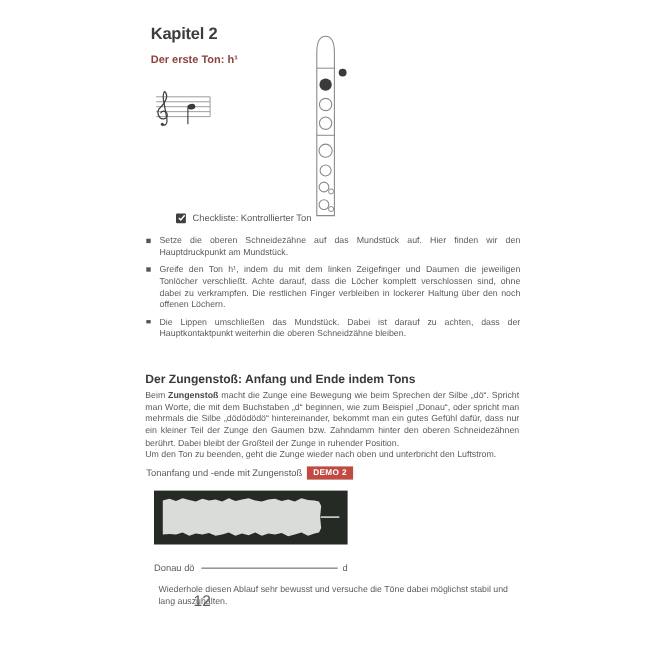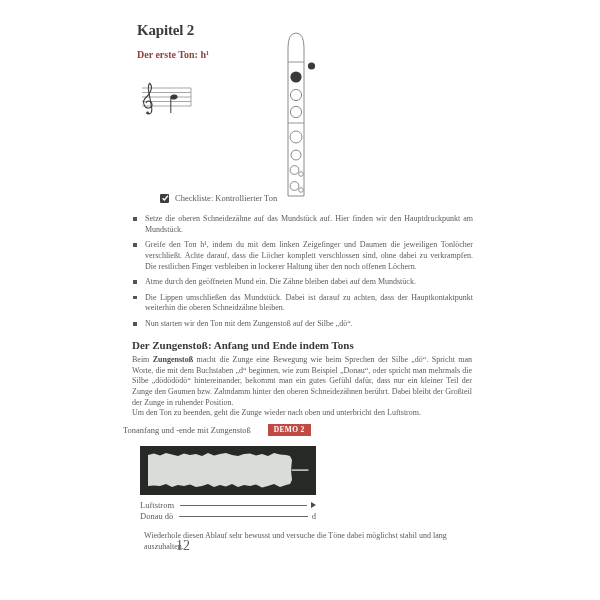--- a/index.html
+++ b/index.html
@@ -1,32 +1,32 @@
 <!DOCTYPE html>
 <html><head>
 <meta charset="utf-8">
 <style>
   html,body{margin:0;padding:0;background:#ffffff;}
   .page{
     position:relative;width:600px;height:560px;background:#ffffff;overflow:hidden;
-    font-family:Liberation Serif, serif;color:#5a5a5a;
+    font-family:Liberation Sans, sans-serif;color:#5a5a5a;
   }
   .abs{position:absolute;}
   h1.chapter{left:137px;top:22px;font-size:15px;letter-spacing:-0.2px;color:#3c3c3c;margin:0;font-weight:bold;}
   h2.subtitle{left:137px;top:49px;font-size:10px;color:#8d423b;margin:0;font-weight:bold;text-align:right;}
   .checkhead{left:132px;top:193px;display:flex;align-items:center;gap:6px;font-size:8.5px;color:#5a5a5a;margin-left:28px;}
   .checkbox{width:9px;height:9px;background:#3f3f3f;border-radius:1px;display:inline-flex;align-items:center;justify-content:center;}
   .checkbox svg{display:block;}
   ul.bullets{left:133px;top:214px;width:340px;margin:0;padding:0;list-style:none;font-size:8px;line-height:1.33;text-align:justify;color:#5c5c5c;}
   ul.bullets li{position:relative;padding-left:12px;margin-bottom:5px;}
   ul.bullets .sq{position:absolute;left:0;top:3px;width:3.5px;height:3.5px;background:#555;}
   h3.section{left:132px;top:339px;font-size:11px;color:#3a3a3a;margin:0;font-weight:bold;}
   p.para{left:132px;top:355px;width:340px;margin:0;font-size:8px;line-height:1.33;text-align:justify;color:#5c5c5c;}
   p.para b{color:#4a4a4a;}
-  .demo-row{left:123px;top:424px;display:flex;align-items:center;gap:17px;font-size:8.5px;color:#5a5a5a;}
+  .demo-row{left:133px;top:424px;display:flex;align-items:center;gap:4px;font-size:8.5px;color:#5a5a5a;}
   .badge{background:#bf4b42;color:#fff;font-weight:bold;font-size:7.5px;padding:1px 6px 2px 6px;letter-spacing:0.3px;}
   .wave-box{left:140px;top:446px;width:176px;height:49px;background:#252b24;}
   .flow-row{left:140px;width:176px;display:flex;align-items:center;font-size:8.5px;color:#5a5a5a;height:10px;}
   .flow-row .line{flex:1;border-top:1px solid #6a6a6a;margin:0 4px 0 6px;}
   .arrowhead{width:0;height:0;border-top:3px solid transparent;border-bottom:3px solid transparent;border-left:5px solid #4a4a4a;}
   .flow-air{top:500px;}
   .flow-tongue{top:511px;}
   p.footer{left:144px;top:531px;width:330px;margin:0;font-size:8px;line-height:1.35;color:#5c5c5c;}
   .pagenum{left:133px;top:538px;font-size:14px;color:#5a5a5a;margin-left:43px;}
 </style>
@@ -79,23 +79,21 @@
       <svg width="8" height="8" viewBox="0 0 10 10">
           <path d="M2 5.2 L4.2 7.4 L8.6 2.2" stroke="#ffffff" fill="none" stroke-width="1.7"></path>
         </svg>
     </span>
     <span>Checkliste: Kontrollierter Ton</span>
   </div>
 
   <ul class="abs bullets">
     <li><span class="sq"></span><span>Setze die oberen Schneidezähne auf das Mundstück auf. Hier finden wir den Hauptdruckpunkt am Mundstück.</span></li>
     <li><span class="sq"></span><span>Greife den Ton h¹, indem du mit dem linken Zeigefinger und Daumen die jeweiligen Tonlöcher verschließt. Achte darauf, dass die Löcher komplett verschlossen sind, ohne dabei zu verkrampfen. Die restlichen Finger verbleiben in lockerer Haltung über den noch offenen Löchern.</span></li>
-    <li><span class="sq"></span><span>Atme durch den geöffneten Mund ein. Die Zähne bleiben dabei auf dem Mundstück.</span></li>
     <li><span class="sq"></span><span>Die Lippen umschließen das Mundstück. Dabei ist darauf zu achten, dass der Hauptkontaktpunkt weiterhin die oberen Schneidzähne bleiben.</span></li>
-    <li><span class="sq"></span><span>Nun starten wir den Ton mit dem Zungenstoß auf der Silbe „dö“.</span></li>
   </ul>
 
   <h3 class="abs section">Der Zungenstoß: Anfang und Ende indem Tons</h3>
   <p class="abs para">
     <span>Beim </span><b>Zungenstoß</b><span> macht die Zunge eine Bewegung wie beim Sprechen der Silbe „dö“. Spricht man Worte, die mit dem Buchstaben „d“ beginnen, wie zum Beispiel „Donau“, oder spricht man mehrmals die Silbe „dödödödö“ hintereinander, bekommt man ein gutes Gefühl dafür, dass nur ein kleiner Teil der Zunge den Gaumen bzw. Zahndamm hinter den oberen Schneidezähnen berührt. Dabei bleibt der Großteil der Zunge in ruhender Position.</span><br>
     <span>Um den Ton zu beenden, geht die Zunge wieder nach oben und unterbricht den Luftstrom.</span>
   </p>
 
   <div class="abs demo-row">
     <span>Tonanfang und -ende mit Zungenstoß</span>
@@ -104,25 +102,20 @@
 
   <div class="abs wave-box">
     <svg width="176" height="49" viewBox="0 0 176 49">
       <path fill="#d9dcd9" d="M8 9 L14 7.5 L20 9.5 L26 7 L32 8.5 L38 10 L44 7.5 L50 9 L56 8 L62 10 L68 7 L74 9.5 L80 8 L86 7 L92 9 L98 10 L104 8 L110 7.5 L116 9.5 L122 8 L128 10 L134 7 L140 8.5 L146 9 L150 10
                L152 14 L151 24 L152 34 L150 38
                L146 39 L140 41 L134 38 L128 40 L122 41.5 L116 38.5 L110 40 L104 39 L98 41 L92 38 L86 40.5 L80 39 L74 41 L68 38 L62 40 L56 41 L50 38.5 L44 40 L38 39 L32 41 L26 38 L20 40 L14 39.5 L8 40 Z"></path>
       <rect x="151.5" y="23.4" width="17" height="1.4" fill="#d9dcd9"></rect>
     </svg>
   </div>
 
-  <div class="abs flow-row flow-air">
-    <span>Luftstrom</span>
-    <span class="line"></span>
-    <span class="arrowhead"></span>
-  </div>
   <div class="abs flow-row flow-tongue">
     <span>Donau dö</span>
     <span class="line"></span>
     <span>d</span>
   </div>
 
   <p class="abs footer">Wiederhole diesen Ablauf sehr bewusst und versuche die Töne dabei möglichst stabil und lang auszuhalten.</p>
   <div class="abs pagenum">12</div>
 
 </div>

